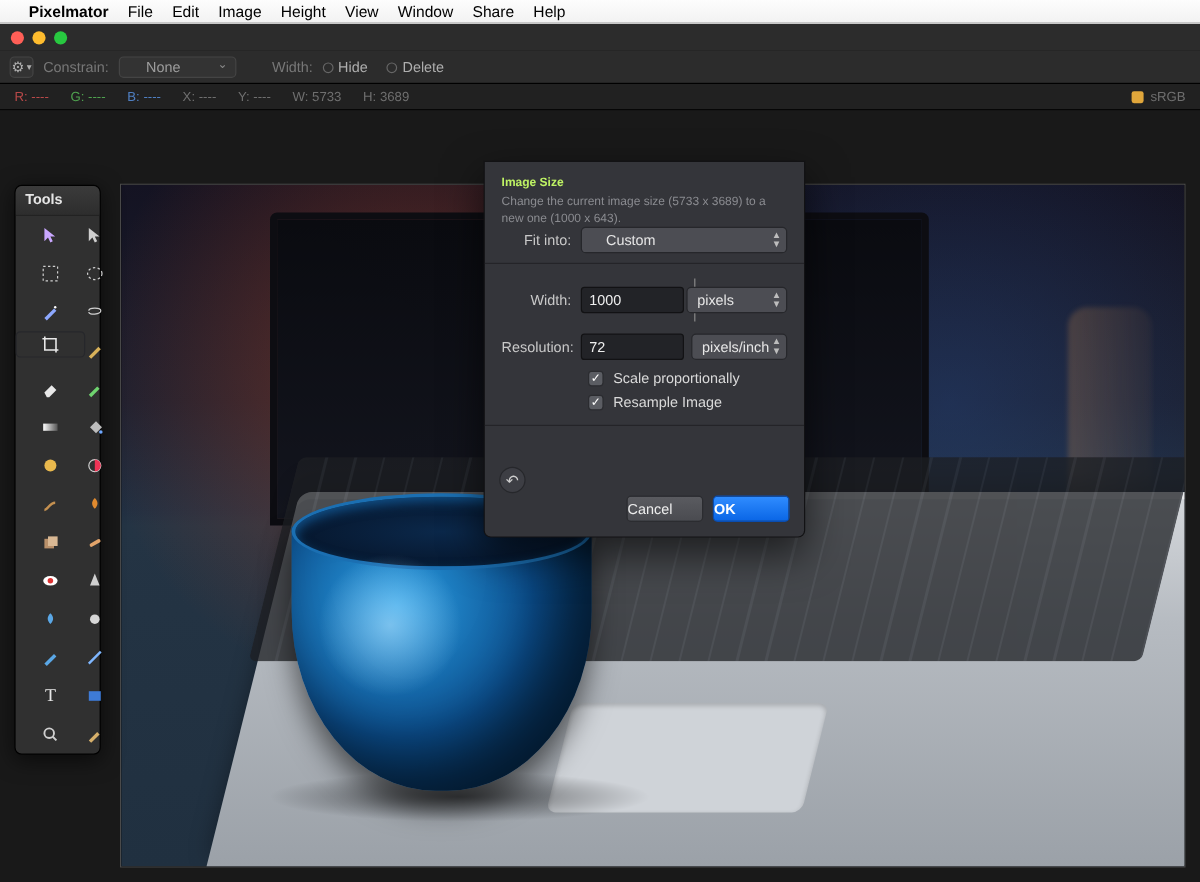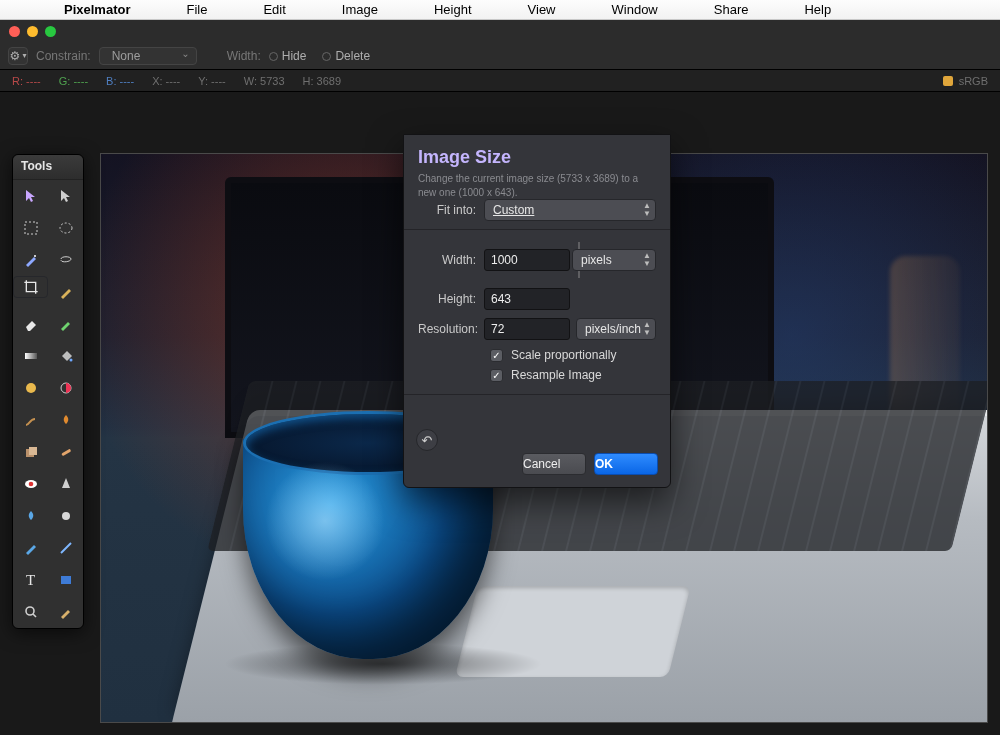--- a/index.html
+++ b/index.html
@@ -1,36 +1,36 @@
 <!DOCTYPE html>
 <html><head>
 <meta charset="utf-8">
 <style>
   * { box-sizing: border-box; margin: 0; padding: 0; }
   html, body { width: 1000px; height: 735px; overflow: hidden; font-family: -apple-system, "Helvetica Neue", Arial, sans-serif; background:#191919; }
 
   
-  .menubar { height:20px; background:linear-gradient(#fdfdfd,#f2f2f2); display:flex; align-items:center; padding:0 10px; font-size:13px; color:#000; border-bottom:1px solid #c8c8c8;gap:40px; }
+  .menubar { height:20px; background:linear-gradient(#fdfdfd,#f2f2f2); display:flex; align-items:center; padding:0 10px; font-size:13px; color:#000; border-bottom:1px solid #c8c8c8; }
   .menubar .apple { font-size:14px; margin-right:14px; }
   .menubar .appname { font-weight:700; margin-right:16px; }
   .menubar .menuitem { margin-right:16px; cursor:default; }
 
   
   .winTitle { height:22px; background:#2c2c2c; display:flex; align-items:center; position:relative; font-size:12px; color:#c8c8c8; }
   .trafficLights { display:flex; gap:7px; margin-left:9px; }
   .tl { width:11px; height:11px; border-radius:50%; }
   .tl.red{background:#ff5f57;} .tl.yellow{background:#febc2e;} .tl.green{background:#28c840;}
   .titleCenter { position:absolute; left:50%; transform:translateX(-50%); display:flex; align-items:center; gap:6px; }
   .titleCenter .doc-icon{ width:12px;height:12px;background:#c96f26;border-radius:2px; }
   .edited{ color:#8a8a8a; }
 
   
   .toolbar { height:28px; background:#2c2c2c; border-bottom:1px solid #000; display:flex; align-items:center; padding:0 8px; font-size:12px; color:#aeaeae; gap:8px; }
   .gearbtn{ width:20px;height:18px;display:flex;align-items:center;justify-content:center;border:1px solid #444;border-radius:4px;background:#333; font-size:12px; }
-  .constrain-sel{background:#333;border:1px solid #444;border-radius:4px;padding:1px 20px 1px 12px;color:#9d9d9d;height:18px;display:flex;align-items:center;position:relative;width:98px;}
+  .constrain-sel{background:#333;border:1px solid #444;border-radius:4px;padding:1px 20px 1px 22px;color:#9d9d9d;height:18px;display:flex;align-items:center;position:relative;width:98px;}
   .constrain-sel::after{content:"⌄";position:absolute;right:6px;top:0px;color:#888;font-size:10px;}
   .radio-dot{width:9px;height:9px;border-radius:50%;border:1px solid #666;background:#2c2c2c;display:inline-block;margin-right:4px;vertical-align:middle;}
   .tool-lbl{color:#777;}
 
   
   .infobar{height:22px;background:#212121;display:flex;align-items:center;padding:0 12px;font-size:11px;color:#6f6f6f;gap:18px;justify-content:space-between;border-bottom:1px solid #000;}
   .infobar .left{display:flex;gap:18px;}
   .infobar .r{color:#b84949;} .infobar .g{color:#4fa24f;} .infobar .b{color:#4f7fc2;}
   .srgb{display:flex;align-items:center;gap:6px;}
   .srgb .swatch{width:10px;height:10px;background:#e0a63b;border-radius:2px;}
@@ -83,25 +83,25 @@
       background:radial-gradient(circle,rgba(190,230,255,.55) 0%,rgba(190,230,255,0) 70%);}
   .mugShadow{position:absolute;left:-20px;bottom:-14px;width:320px;height:42px;border-radius:50%;
       background:radial-gradient(ellipse,rgba(0,0,0,.55) 0%,rgba(0,0,0,0) 70%);}
   .bottle{position:absolute;right:3%;top:18%;width:70px;height:210px;
       background:linear-gradient(90deg,rgba(255,170,80,.2),rgba(255,170,80,.05));
       border-radius:16px;filter:blur(2px);}
 
   
   .dialog{position:absolute;top:42px;left:403px;width:268px;background:#34353a;border:1px solid #121214;border-radius:0 0 6px 6px;box-shadow:0 14px 34px rgba(0,0,0,.6);font-size:12px;color:#d9d9d9;z-index:50;}
   .dlgPad{padding:12px 14px 6px;}
-  .dlgTitle{font-weight:700;color:#c4b5fd;margin-bottom:4px;font-size:18px;}
+  .dlgTitle{font-weight:700;color:#bef264;margin-bottom:4px;font-size:10px;}
   .dlgDesc{color:#8a8b90;font-size:10px;line-height:1.35;}
   .row{display:flex;align-items:center;margin-bottom:8px;}
   .rowLbl{width:66px;text-align:right;padding-right:8px;color:#c9c9c9;}
-  .sel{flex:1;background:#4c4d53;border:1px solid #26272b;border-radius:4px;height:22px;display:flex;align-items:center;padding:0 8px;position:relative;color:#e6e6e6;text-decoration:underline;}
+  .sel{flex:1;background:#4c4d53;border:1px solid #26272b;border-radius:4px;height:22px;display:flex;align-items:center;padding:0 20px;position:relative;color:#e6e6e6;}
   .sel .updn{position:absolute;right:4px;top:2px;font-size:8px;line-height:8px;color:#bdbdbd;display:flex;flex-direction:column;}
   .numIn{width:86px;height:22px;background:#222327;border:1px solid #121214;border-radius:3px;color:#eee;padding:0 6px;font-family:inherit;font-size:12px;}
   .unitSel{width:84px;margin-left:6px;background:#4c4d53;border:1px solid #26272b;border-radius:4px;height:22px;display:flex;align-items:center;padding:0 8px;position:relative;color:#e6e6e6;}
   .unitSel .updn{position:absolute;right:4px;top:2px;font-size:8px;line-height:8px;color:#bdbdbd;display:flex;flex-direction:column;}
   .linkCol{width:18px;display:flex;align-items:center;justify-content:center;color:#8c8c8c;font-size:11px;}
   .check{display:flex;align-items:center;gap:8px;margin:6px 0 6px 72px;}
   .chkbox{width:13px;height:13px;border-radius:3px;background:#5b5d63;border:1px solid #2b2c30;display:flex;align-items:center;justify-content:center;color:#fff;font-size:10px;}
   .dlgFooter{display:flex;align-items:center;gap:8px;padding:10px 12px 12px;border-top:1px solid #242428;}
   .backBtn{width:22px;height:22px;border-radius:11px;background:#3d3e44;border:1px solid #26272b;display:flex;align-items:center;justify-content:center;color:#cfcfcf;font-size:13px;}
   .spacer{flex:1;}
@@ -372,24 +372,20 @@
         </div>
         <div class="unitSel" style="position:absolute;right:14px;">
           <span>pixels</span>
           <span class="updn">
               <span>▲</span>
               <span>▼</span>
             </span>
         </div>
       </div>
 
-      <div class="row">
-        <div class="rowLbl">Height:</div>
-        <input class="numIn" value="643" style="">
-      </div>
 
       <div class="row">
         <div class="rowLbl">Resolution:</div>
         <input class="numIn" value="72" style="">
         <div class="unitSel">
           <span>pixels/inch</span>
           <span class="updn">
               <span>▲</span>
               <span>▼</span>
             </span>

